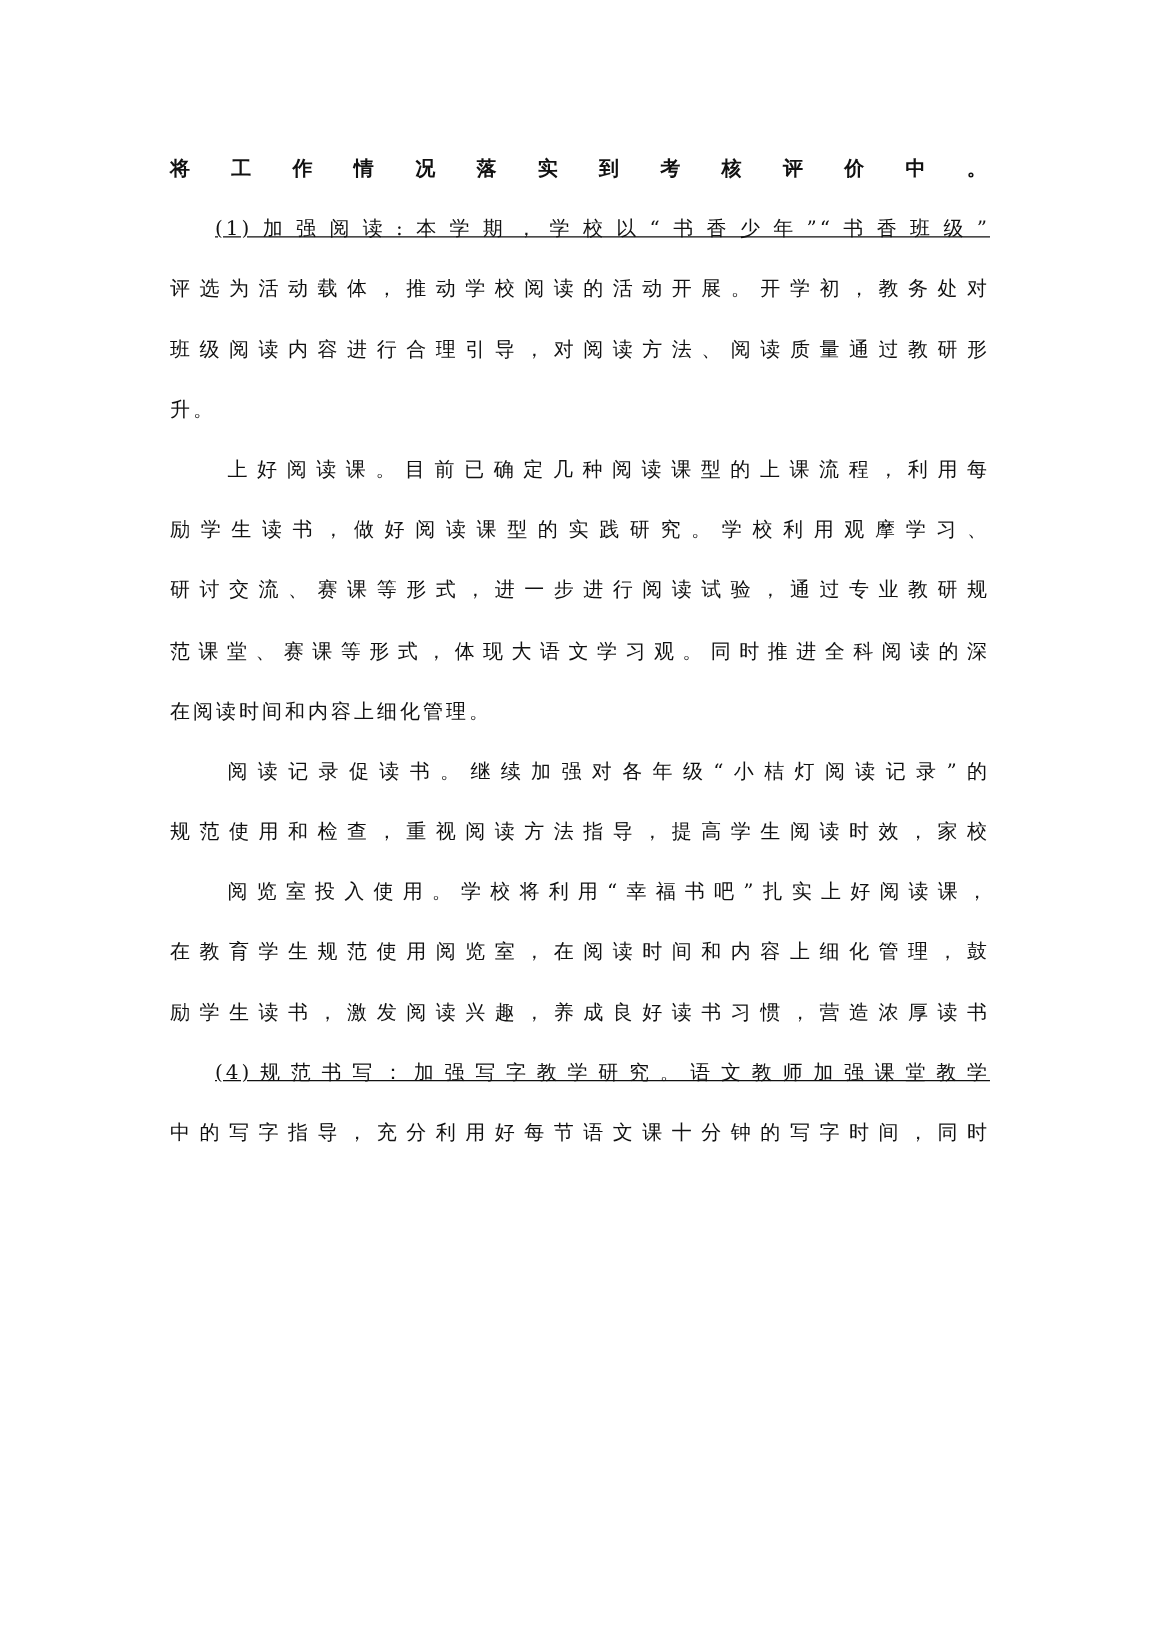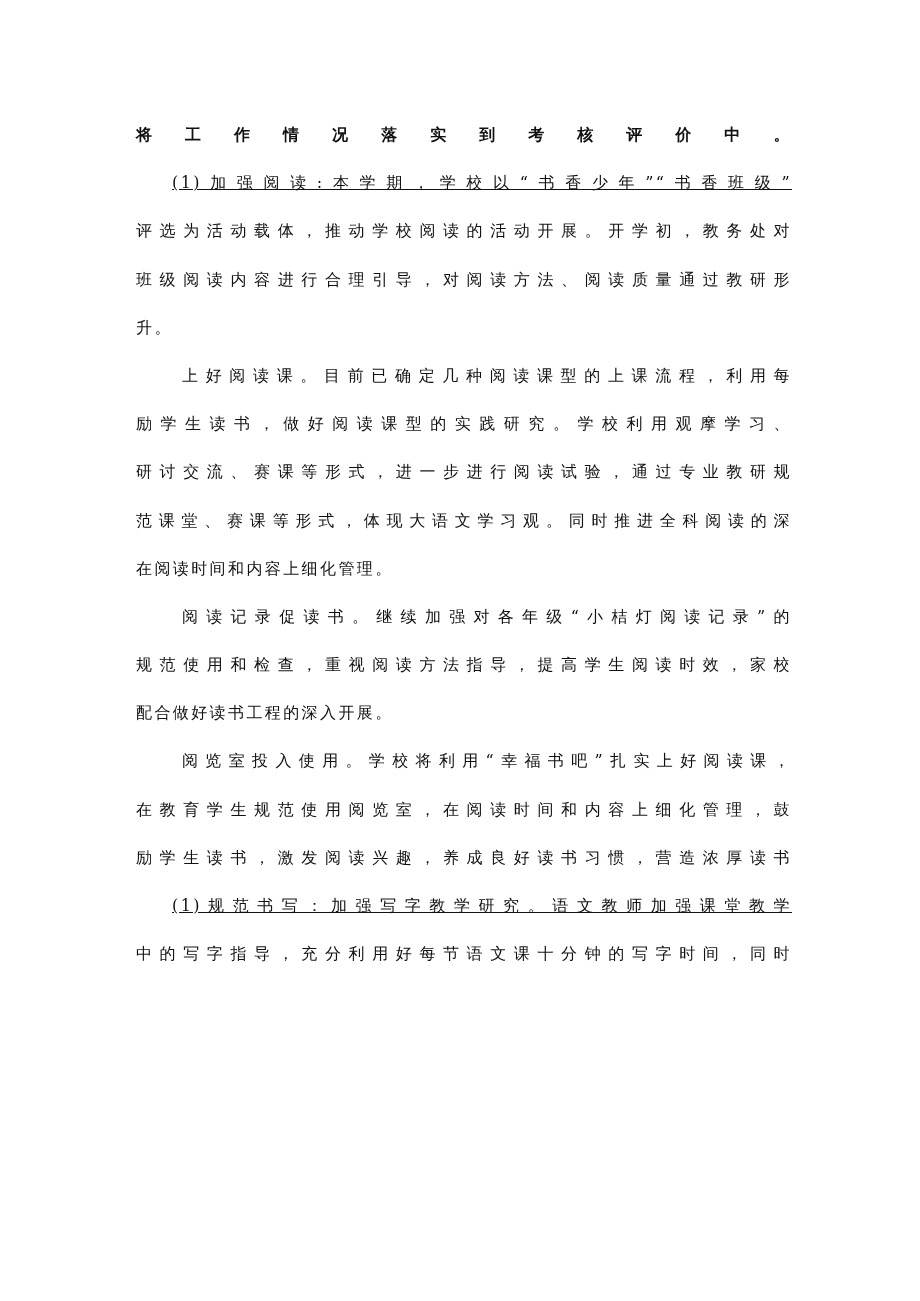--- a/index.html
+++ b/index.html
@@ -62,26 +62,25 @@
     <div class="line indent">上好阅读课。目前已确定几种阅读课型的上课流程，利用每</div>
     <div class="line">励学生读书，做好阅读课型的实践研究。学校利用观摩学习、</div>
     <div class="line">研讨交流、赛课等形式，进一步进行阅读试验，通过专业教研规</div>
     <div class="line">范课堂、赛课等形式，体现大语文学习观。同时推进全科阅读的深</div>
     <div class="line last">在阅读时间和内容上细化管理。</div>
   </div>
 
   <div>
     <div class="line indent">阅读记录促读书。继续加强对各年级“小桔灯阅读记录”的</div>
     <div class="line">规范使用和检查，重视阅读方法指导，提高学生阅读时效，家校</div>
-    <div class="line last">配合做好读书工程的深入开展。</div>
   </div>
 
   <div>
     <div class="line indent">阅览室投入使用。学校将利用“幸福书吧”扎实上好阅读课，</div>
     <div class="line">在教育学生规范使用阅览室，在阅读时间和内容上细化管理，鼓</div>
     <div class="line">励学生读书，激发阅读兴趣，养成良好读书习惯，营造浓厚读书</div>
   </div>
 
   <div>
-    <div class="line indent-paren">(1)规范书写：加强写字教学研究。语文教师加强课堂教学</div>
+    <div class="line indent-paren">(4)规范书写：加强写字教学研究。语文教师加强课堂教学</div>
     <div class="line">中的写字指导，充分利用好每节语文课十分钟的写字时间，同时</div>
   </div>
 </div>
 
 </body></html>

